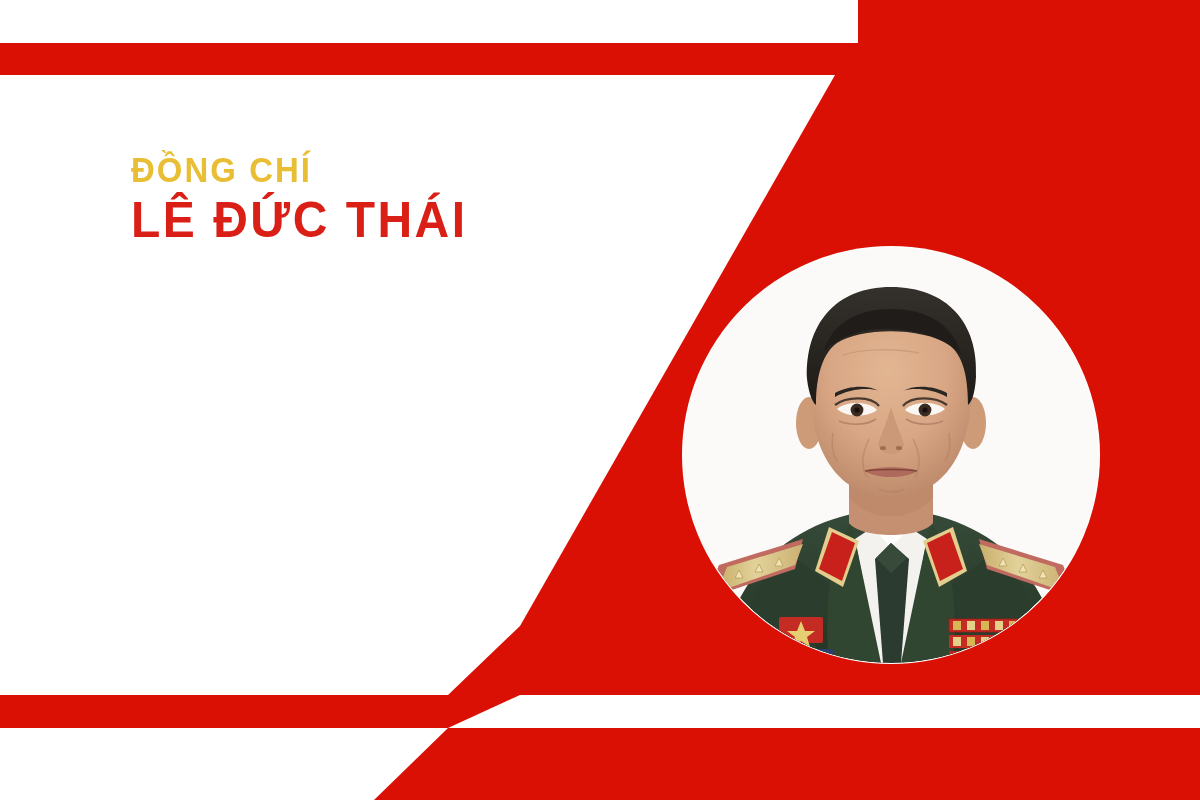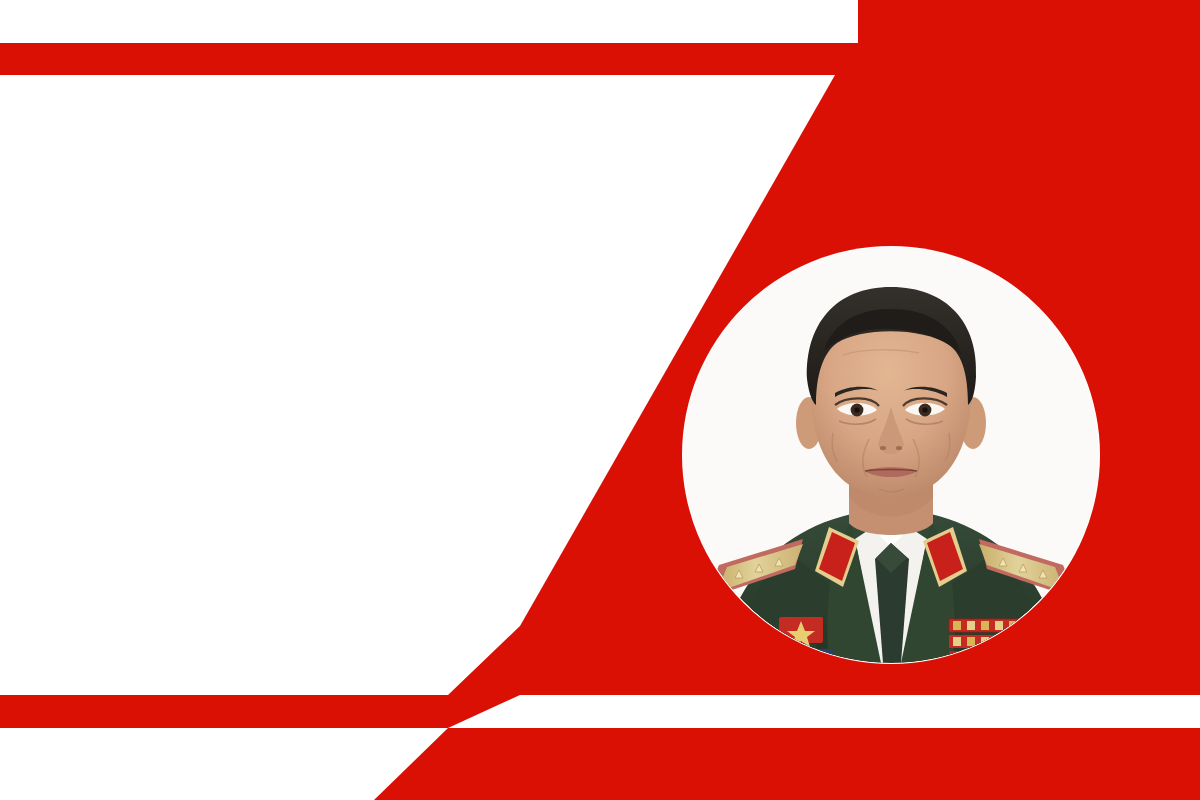--- a/index.html
+++ b/index.html
@@ -83,20 +83,24 @@
 
     <polygon fill="#DA1005" points="0,43 858,43 835,75 0,75"></polygon>
 
     <polygon fill="#DA1005" points="0,695 520,695 448,728 0,728"></polygon>
 
     <polygon fill="#DA1005" points="835,75 1200,75 1200,626 520,626"></polygon>
 
     <circle cx="891" cy="455" r="209" fill="#FFFFFF"></circle>
   </svg>
 
+  <div id="title-block">
+    <div id="eyebrow">ĐỒNG CHÍ</div>
+    <div id="person-name">LÊ ĐỨC THÁI</div>
+  </div>
 
   <div id="portrait-wrap">
     <svg id="portrait-svg" viewBox="0 0 416 416" role="img">
       <title>Chân dung đồng chí Lê Đức Thái mặc quân phục sĩ quan Quân đội nhân dân Việt Nam</title>
 
       <defs>
         <radialGradient id="skinGrad" cx="48%" cy="36%" r="64%">
           <stop offset="0%" stop-color="#E3B692"></stop>
           <stop offset="58%" stop-color="#D8A684"></stop>
           <stop offset="100%" stop-color="#BE8C6C"></stop>

